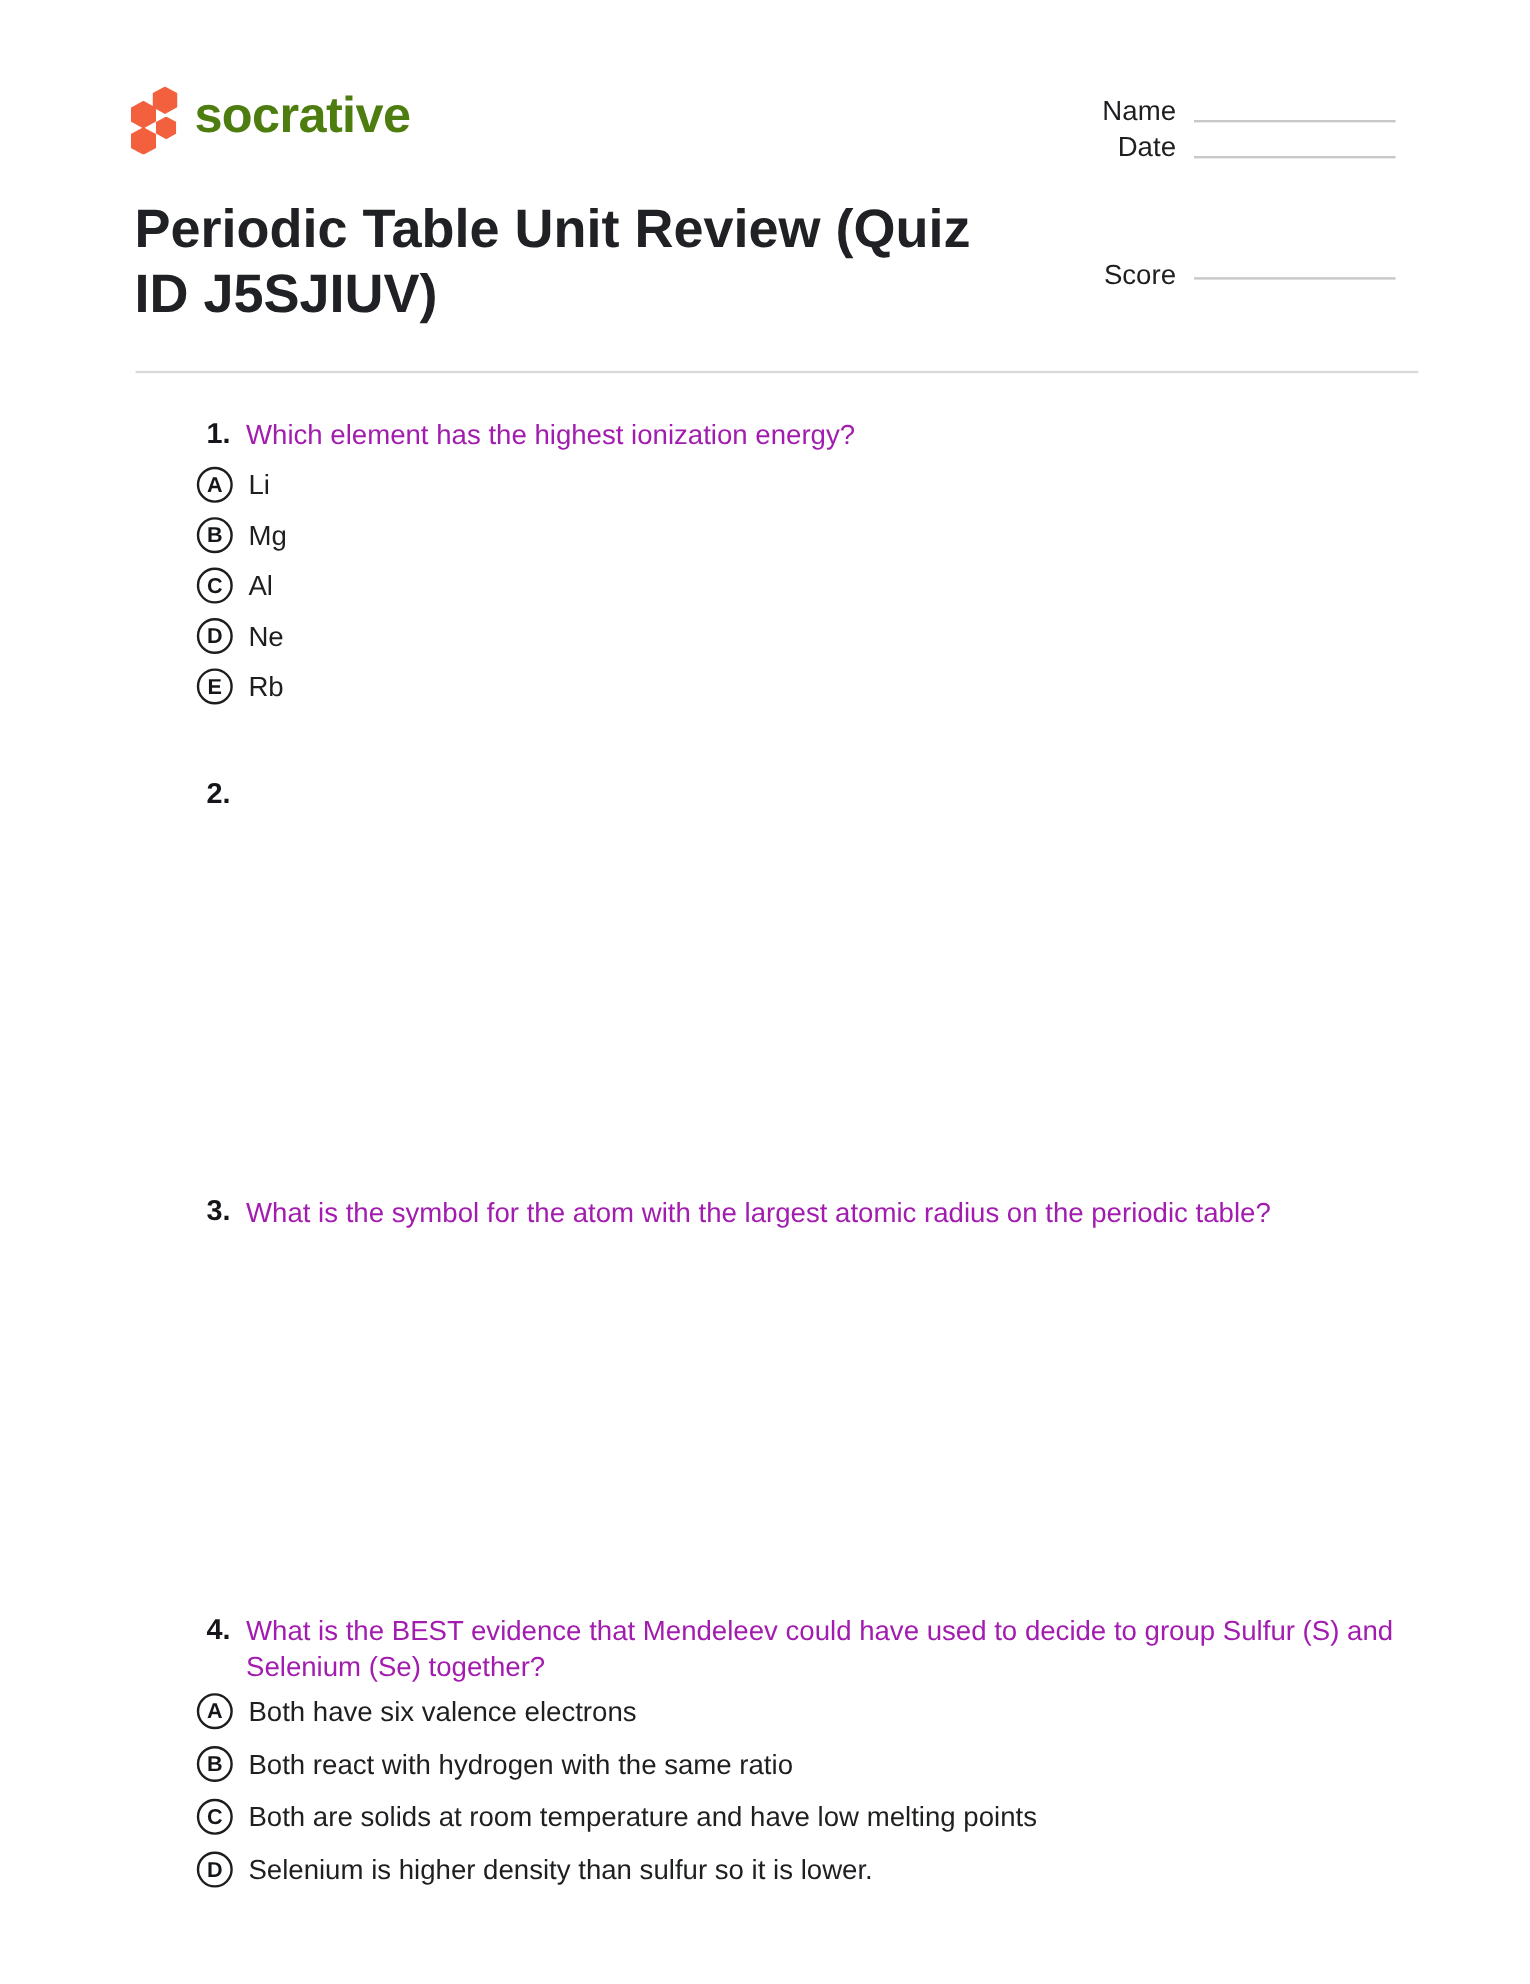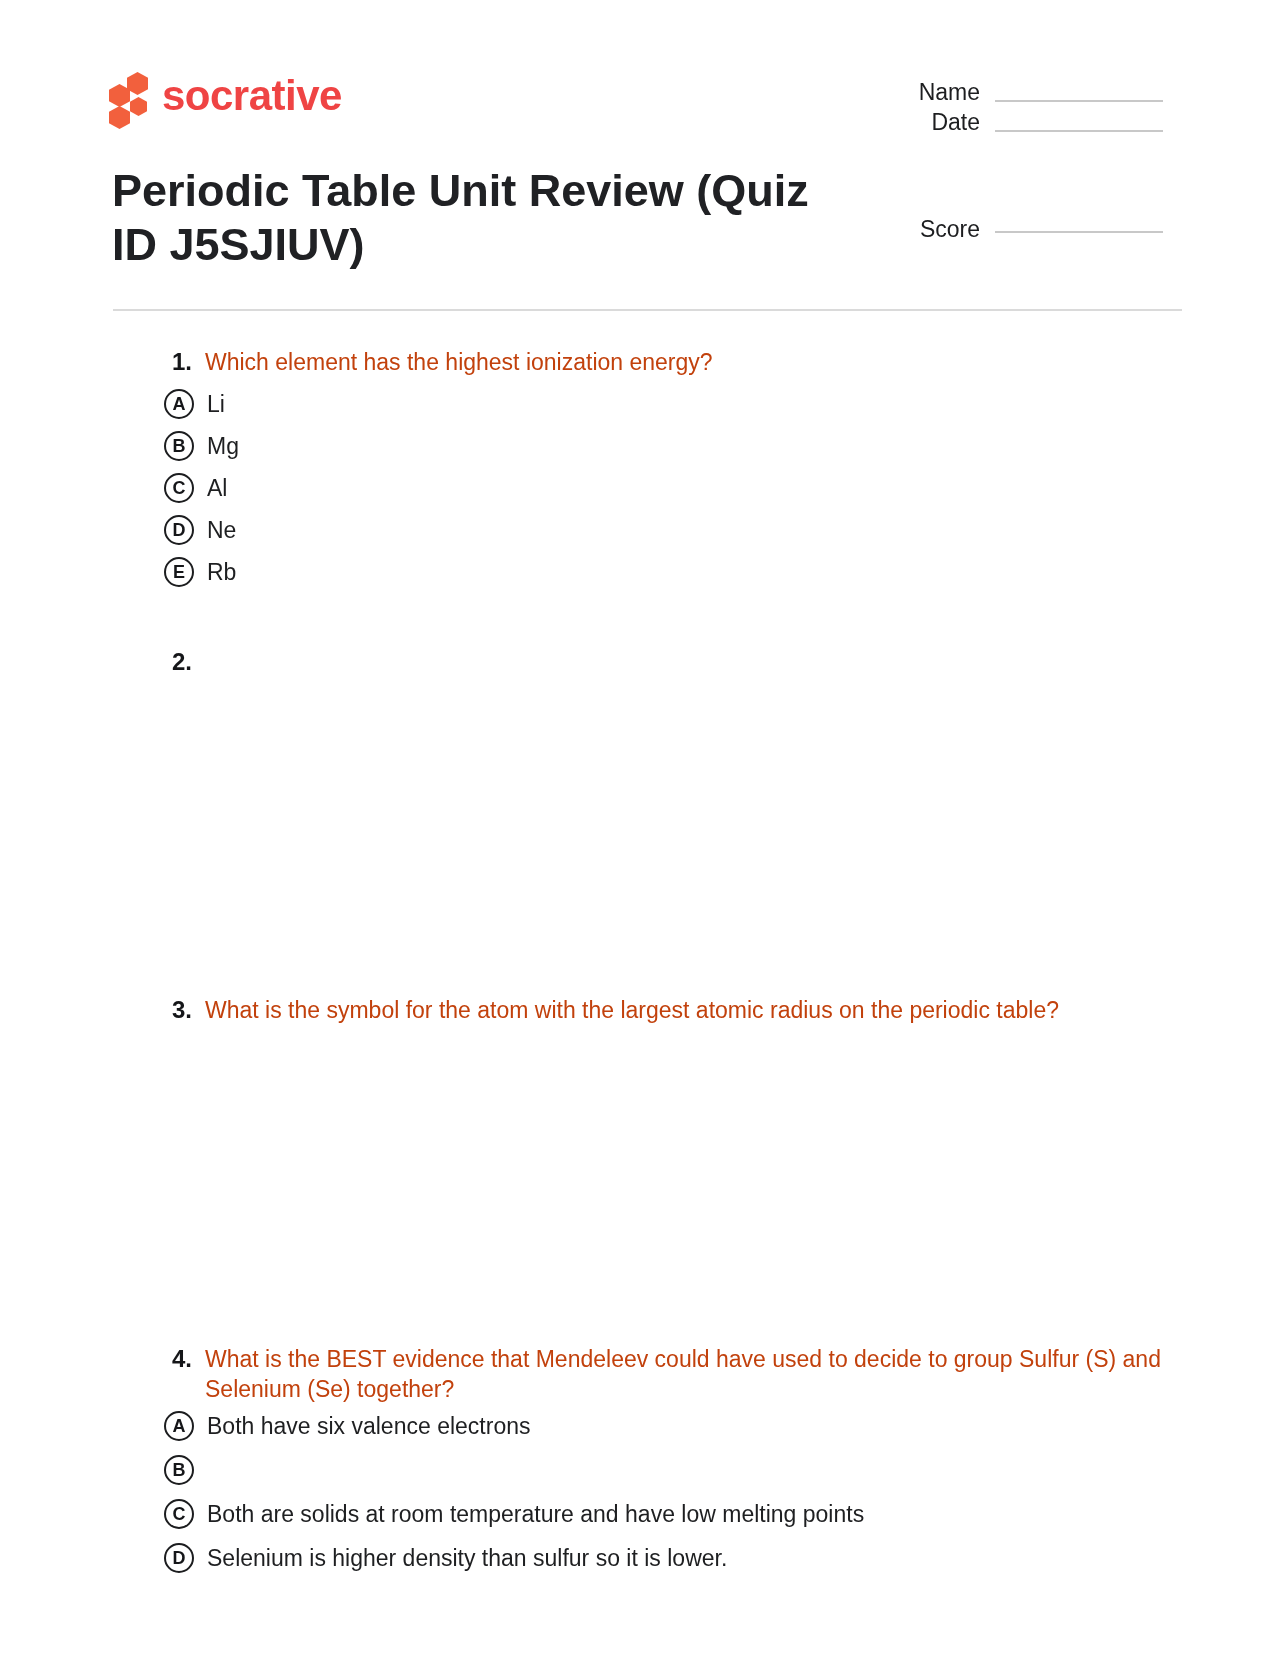--- a/index.html
+++ b/index.html
@@ -15,21 +15,21 @@
   .logo { position:absolute; left:110px; top:72px; width:300px; height:60px; }
   .hexes { position:absolute; left:0; top:0; width:40px; height:58px; }
   .hex { position:absolute; clip-path:polygon(50% 0%,100% 25%,100% 75%,50% 100%,0% 75%,0% 25%); }
   .hex-1 { left:17px; top:0;    width:21px; height:23px; }
   .hex-2 { left:-1px; top:12px; width:21px; height:23px; }
   .hex-3 { left:20px; top:25px; width:17px; height:19px; }
   .hex-4 { left:-1px; top:34px; width:21px; height:23px; }
   .wordmark {
     position:absolute; left:52px; top:2px;
     font-size:42px; line-height:44px; font-weight:700;
-    letter-spacing:-0.5px; color:#ef4444;
+    letter-spacing:-0.5px; color:#4d7c0f;
   }
 
   
   .field-label { position:absolute; right:295px; font-size:23px; line-height:26px; color:#1d1e20; }
   .lbl-name  { top:79px; }
   .lbl-date  { top:109px; }
   .lbl-score { top:216px; }
   .blank-line { position:absolute; left:995px; width:168px; height:2px; background:#c8c8c8; }
   .line-name  { top:100px; }
   .line-date  { top:130px; }
@@ -43,21 +43,21 @@
   .divider { position:absolute; left:113px; top:309px; width:1069px; height:2px; background:#dadada; }
 
   
   .question { position:absolute; left:100px; width:1105px; }
   .q1 { top:347px; }
   .q2 { top:647px; }
   .q3 { top:995px; }
   .q4 { top:1344px; }
   .q-line { display:flex; align-items:flex-start; }
   .q-num { flex:none; width:92px; text-align:right; font-weight:700; font-size:24px; line-height:30px; color:#151619; }
-  .q-text { margin-left:13px; font-size:23px; line-height:30px; max-width:965px; color:#c2410c; }
+  .q-text { margin-left:13px; font-size:23px; line-height:30px; max-width:965px; color:#a21caf; }
 
   .opts { margin-top:12px; }
   .q4 .opts { margin-top:7px; }
   .opt { display:flex; align-items:center; margin-left:64px; height:30px; margin-bottom:12px; }
   .q4 .opt { margin-bottom:14px; }
   .bubble {
     flex:none; width:30px; height:30px; border:2px solid #1c1d1f; border-radius:50%;
     display:flex; align-items:center; justify-content:center; background:#fff;
   }
   .bubble-letter { font-weight:700; font-size:18px; line-height:1; color:#151619; }
@@ -149,20 +149,21 @@
       <div class="opt">
         <span class="bubble">
             <span class="bubble-letter">A</span>
           </span>
         <span class="opt-text">Both have six valence electrons</span>
       </div>
       <div class="opt">
         <span class="bubble">
             <span class="bubble-letter">B</span>
           </span>
+        <span class="opt-text">Both react with hydrogen with the same ratio</span>
       </div>
       <div class="opt">
         <span class="bubble">
             <span class="bubble-letter">C</span>
           </span>
         <span class="opt-text">Both are solids at room temperature and have low melting points</span>
       </div>
       <div class="opt">
         <span class="bubble">
             <span class="bubble-letter">D</span>

